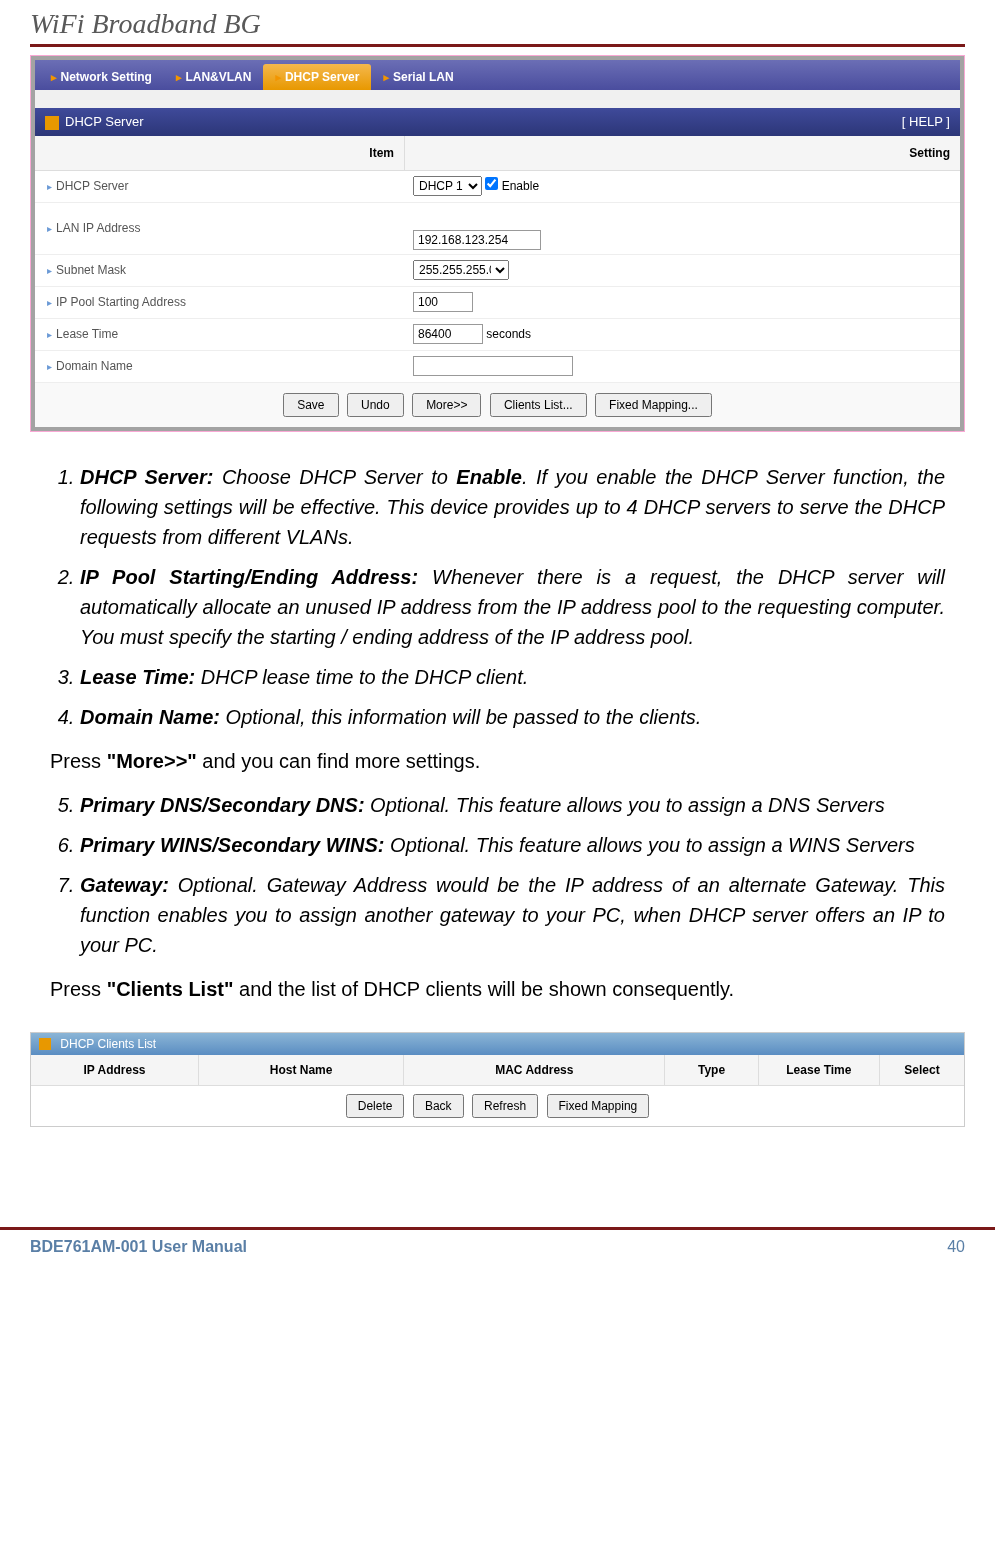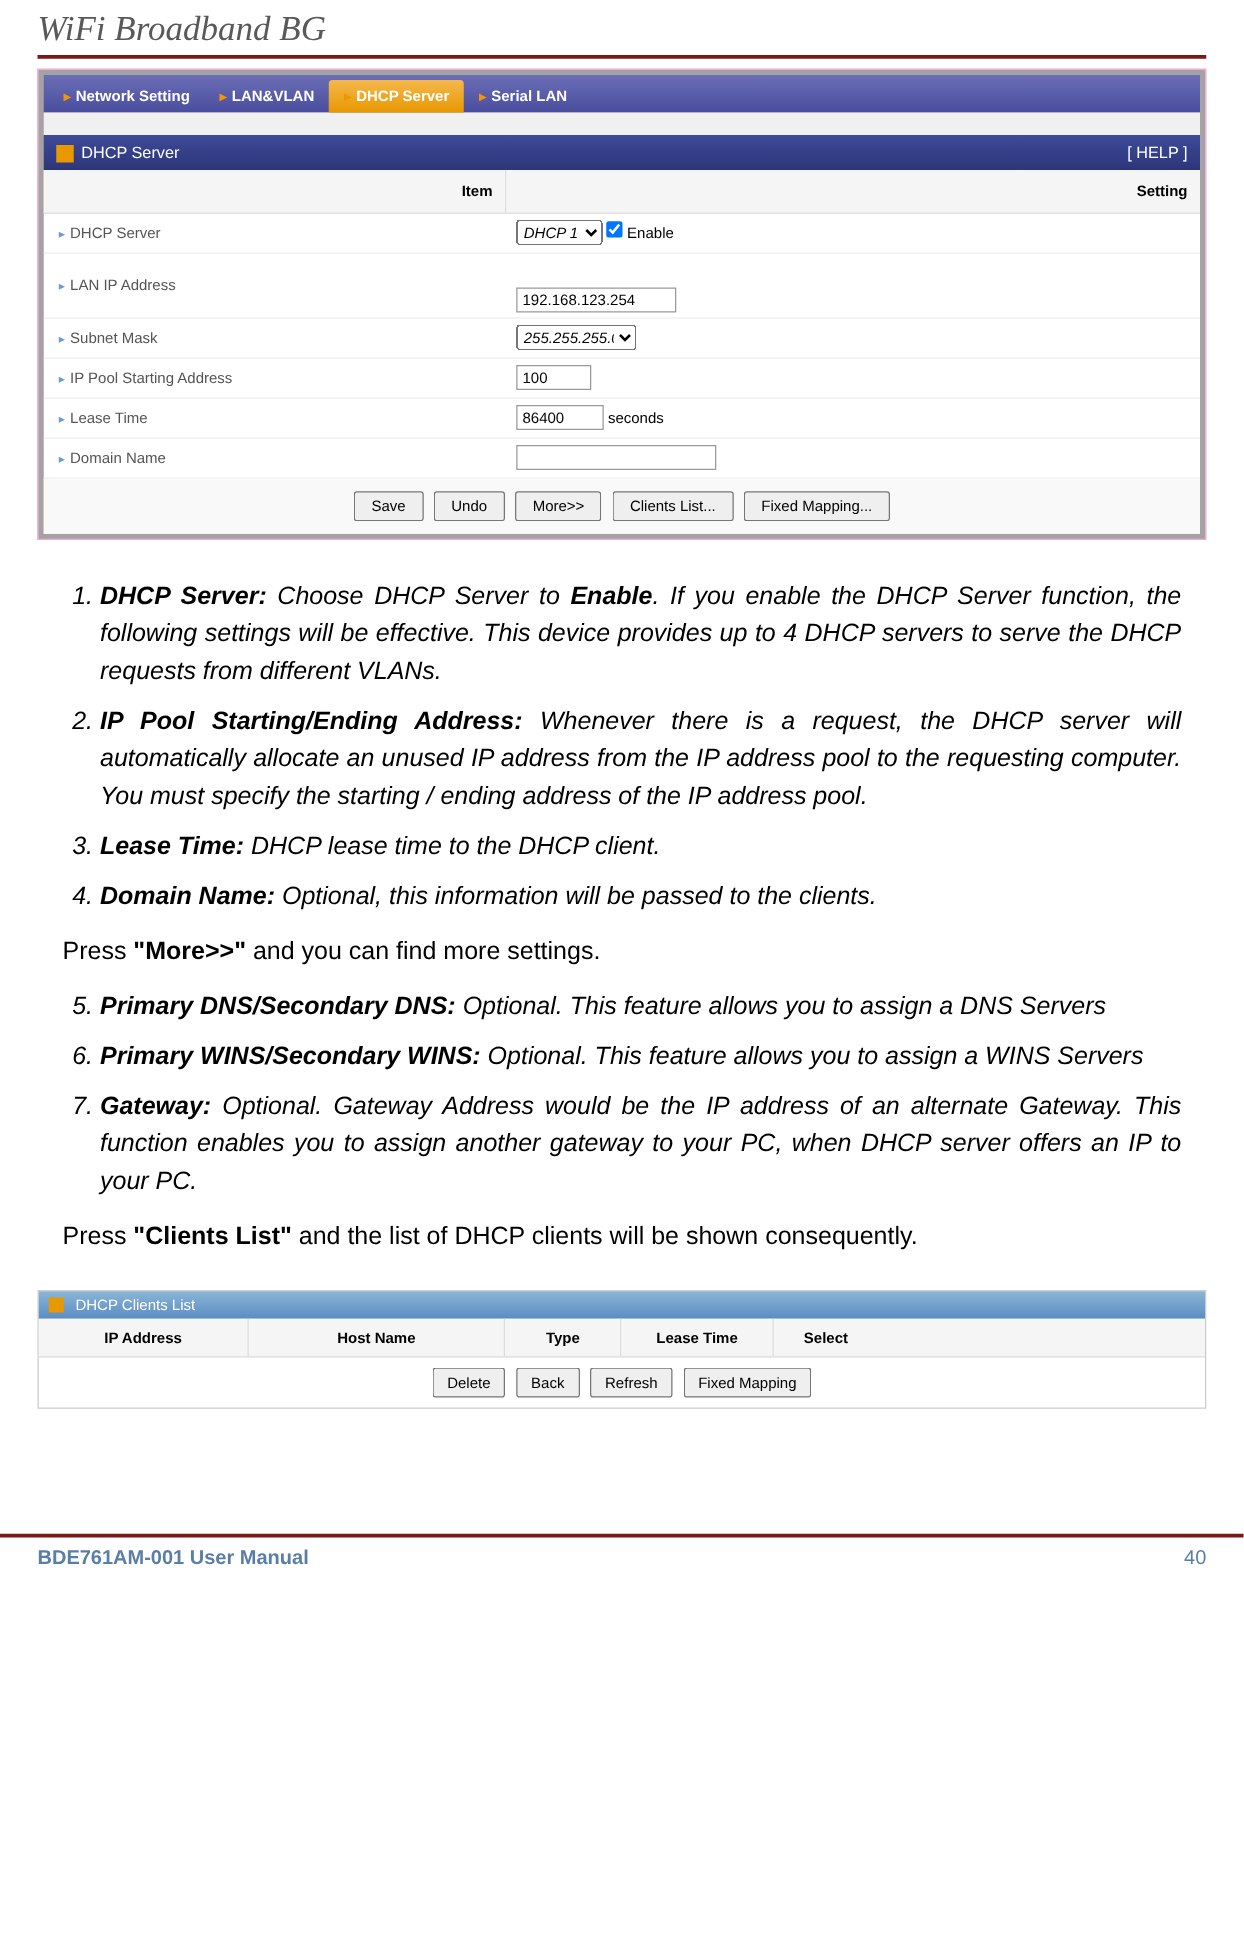--- a/index.html
+++ b/index.html
@@ -16,21 +16,21 @@
     .panel-header-icon { width: 14px; height: 14px; background: #e89800; display: inline-block; margin-right: 6px; vertical-align: middle; }
     .table-container { background: #fff; }
     .header-row { display: flex; background: #f5f5f5; border-bottom: 1px solid #ddd; font-size: 12px; font-weight: bold; text-align: right; }
     .item-col { width: 40%; padding: 10px; border-right: 1px solid #ddd; }
     .setting-col { width: 60%; padding: 10px; }
     .data-row { display: flex; border-bottom: 1px solid #eee; font-size: 12px; align-items: center; min-height: 32px; }
     .data-row .item-label { width: 40%; padding: 6px 12px; color: #555; }
     .data-row .item-label::before { content: '▸'; color: #6b9ad6; margin-right: 4px; font-size: 10px; }
     .data-row .item-setting { width: 60%; padding: 4px 8px; }
     .data-row input[type="text"] { font-size: 12px; padding: 2px 4px; border: 1px solid #999; }
-    .data-row select { font-size: 12px; padding: 1px; font-style: italic; }
+    .data-row select { font-size: 12px; padding: 1px; }
     .button-row { text-align: center; padding: 10px; background: #f9f9f9; }
     .button-row button { font-size: 12px; padding: 3px 12px; margin: 0 2px; }
     .content { padding: 10px 50px 10px 50px; font-size: 20px; line-height: 1.5; }
     .content ol { list-style-position: outside; padding-left: 30px; font-style: italic; }
     .content ol li { margin-bottom: 10px; text-align: justify; }
     .content p { margin: 14px 0; text-align: justify; }
     .clients-panel { margin: 4px 30px 30px; border: 1px solid #ccc; }
     .clients-header { background: linear-gradient(#8bb5d6, #5a8dc2); color: #fff; font-size: 12px; padding: 4px 8px; }
     .clients-table-header { display: flex; background: #f5f5f5; font-size: 12px; font-weight: bold; text-align: center; border-bottom: 1px solid #ddd; }
     .clients-table-header div { padding: 8px 4px; border-right: 1px solid #ddd; }
@@ -120,20 +120,21 @@
 </div>
 
 <div class="clients-panel">
   <div class="clients-header">
     <span style="display:inline-block;width:12px;height:12px;background:#e89800;margin-right:6px;vertical-align:middle;"></span>
     <span>DHCP Clients List</span>
   </div>
   <div class="clients-table-header">
     <div style="width:18%">IP Address</div>
     <div style="width:22%">Host Name</div>
+    <div style="width:28%">MAC Address</div>
     <div style="width:10%">Type</div>
     <div style="width:13%">Lease Time</div>
     <div style="width:9%;border-right:none">Select</div>
   </div>
   <div class="clients-buttons">
     <button>Delete</button>
     <button>Back</button>
     <button>Refresh</button>
     <button>Fixed Mapping</button>
   </div>

